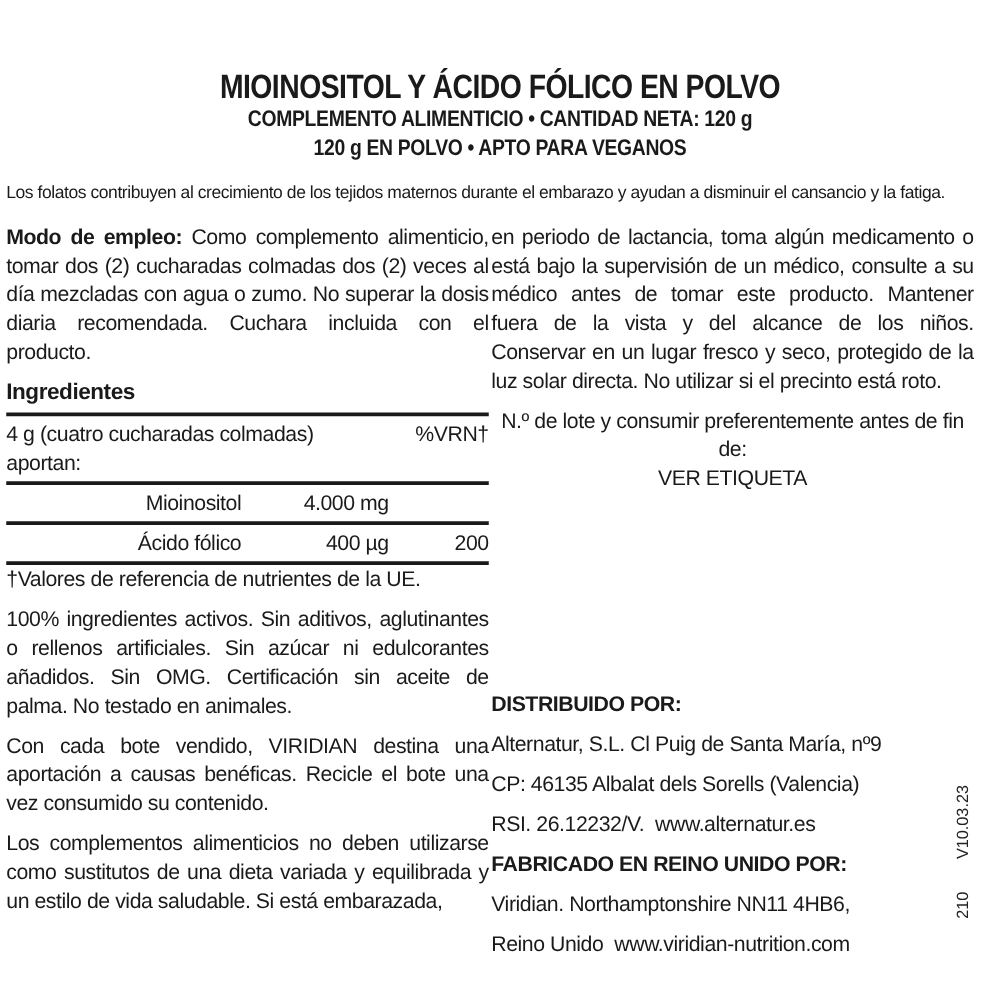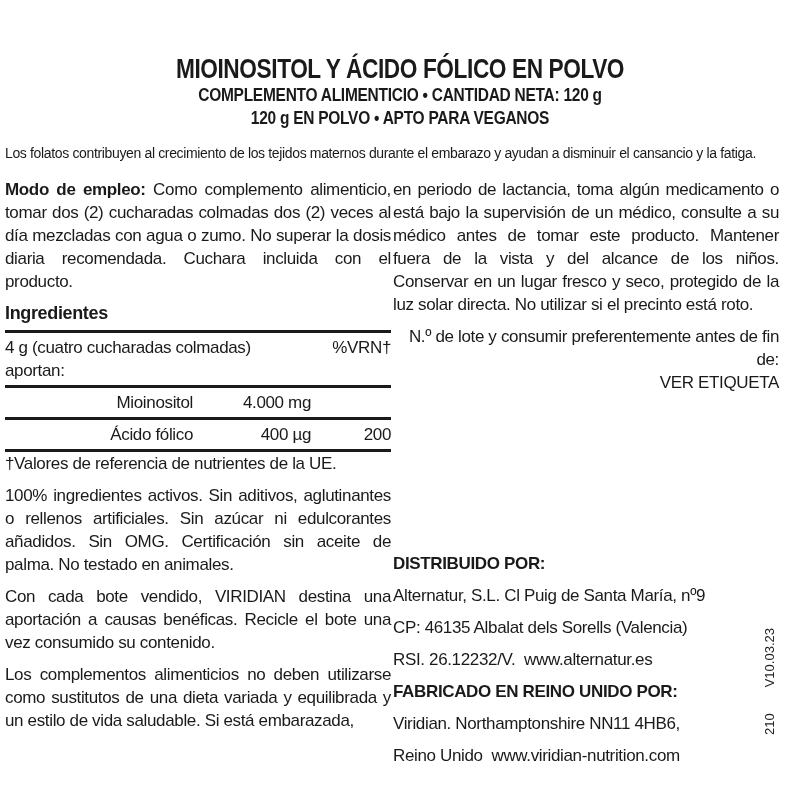--- a/index.html
+++ b/index.html
@@ -45,21 +45,21 @@
   .nutri-table { border-top: 3px solid #1a1a1a; }
   .t-row { display: flex; border-bottom: 3px solid #1a1a1a; padding: 3px 0 3px 0; }
   .t-serving { flex: 1; text-align: left; }
   .t-name { flex: 1; text-align: right; }
   .t-amount { width: 118px; text-align: right; }
   .t-vrn { width: 80px; text-align: right; }
   .footnote { margin: 4px 0 15px 0; text-align: left; }
 
   
   .lot-block { margin-top: 3px; }
-  .lot-line, .lot-value { text-align: right; }
+  .lot-line, .lot-value { text-align: center; }
 
   
   .gap-lg { height: 158px; }
   .addr-heading { font-weight: 700; margin: 0; text-align: center; }
   .addr-line { margin: 0; text-align: left !important; }
   .addr-group { margin-bottom: 9px; }
 
   
   .side-code {
     position: absolute; left: 700px; top: 657px;

